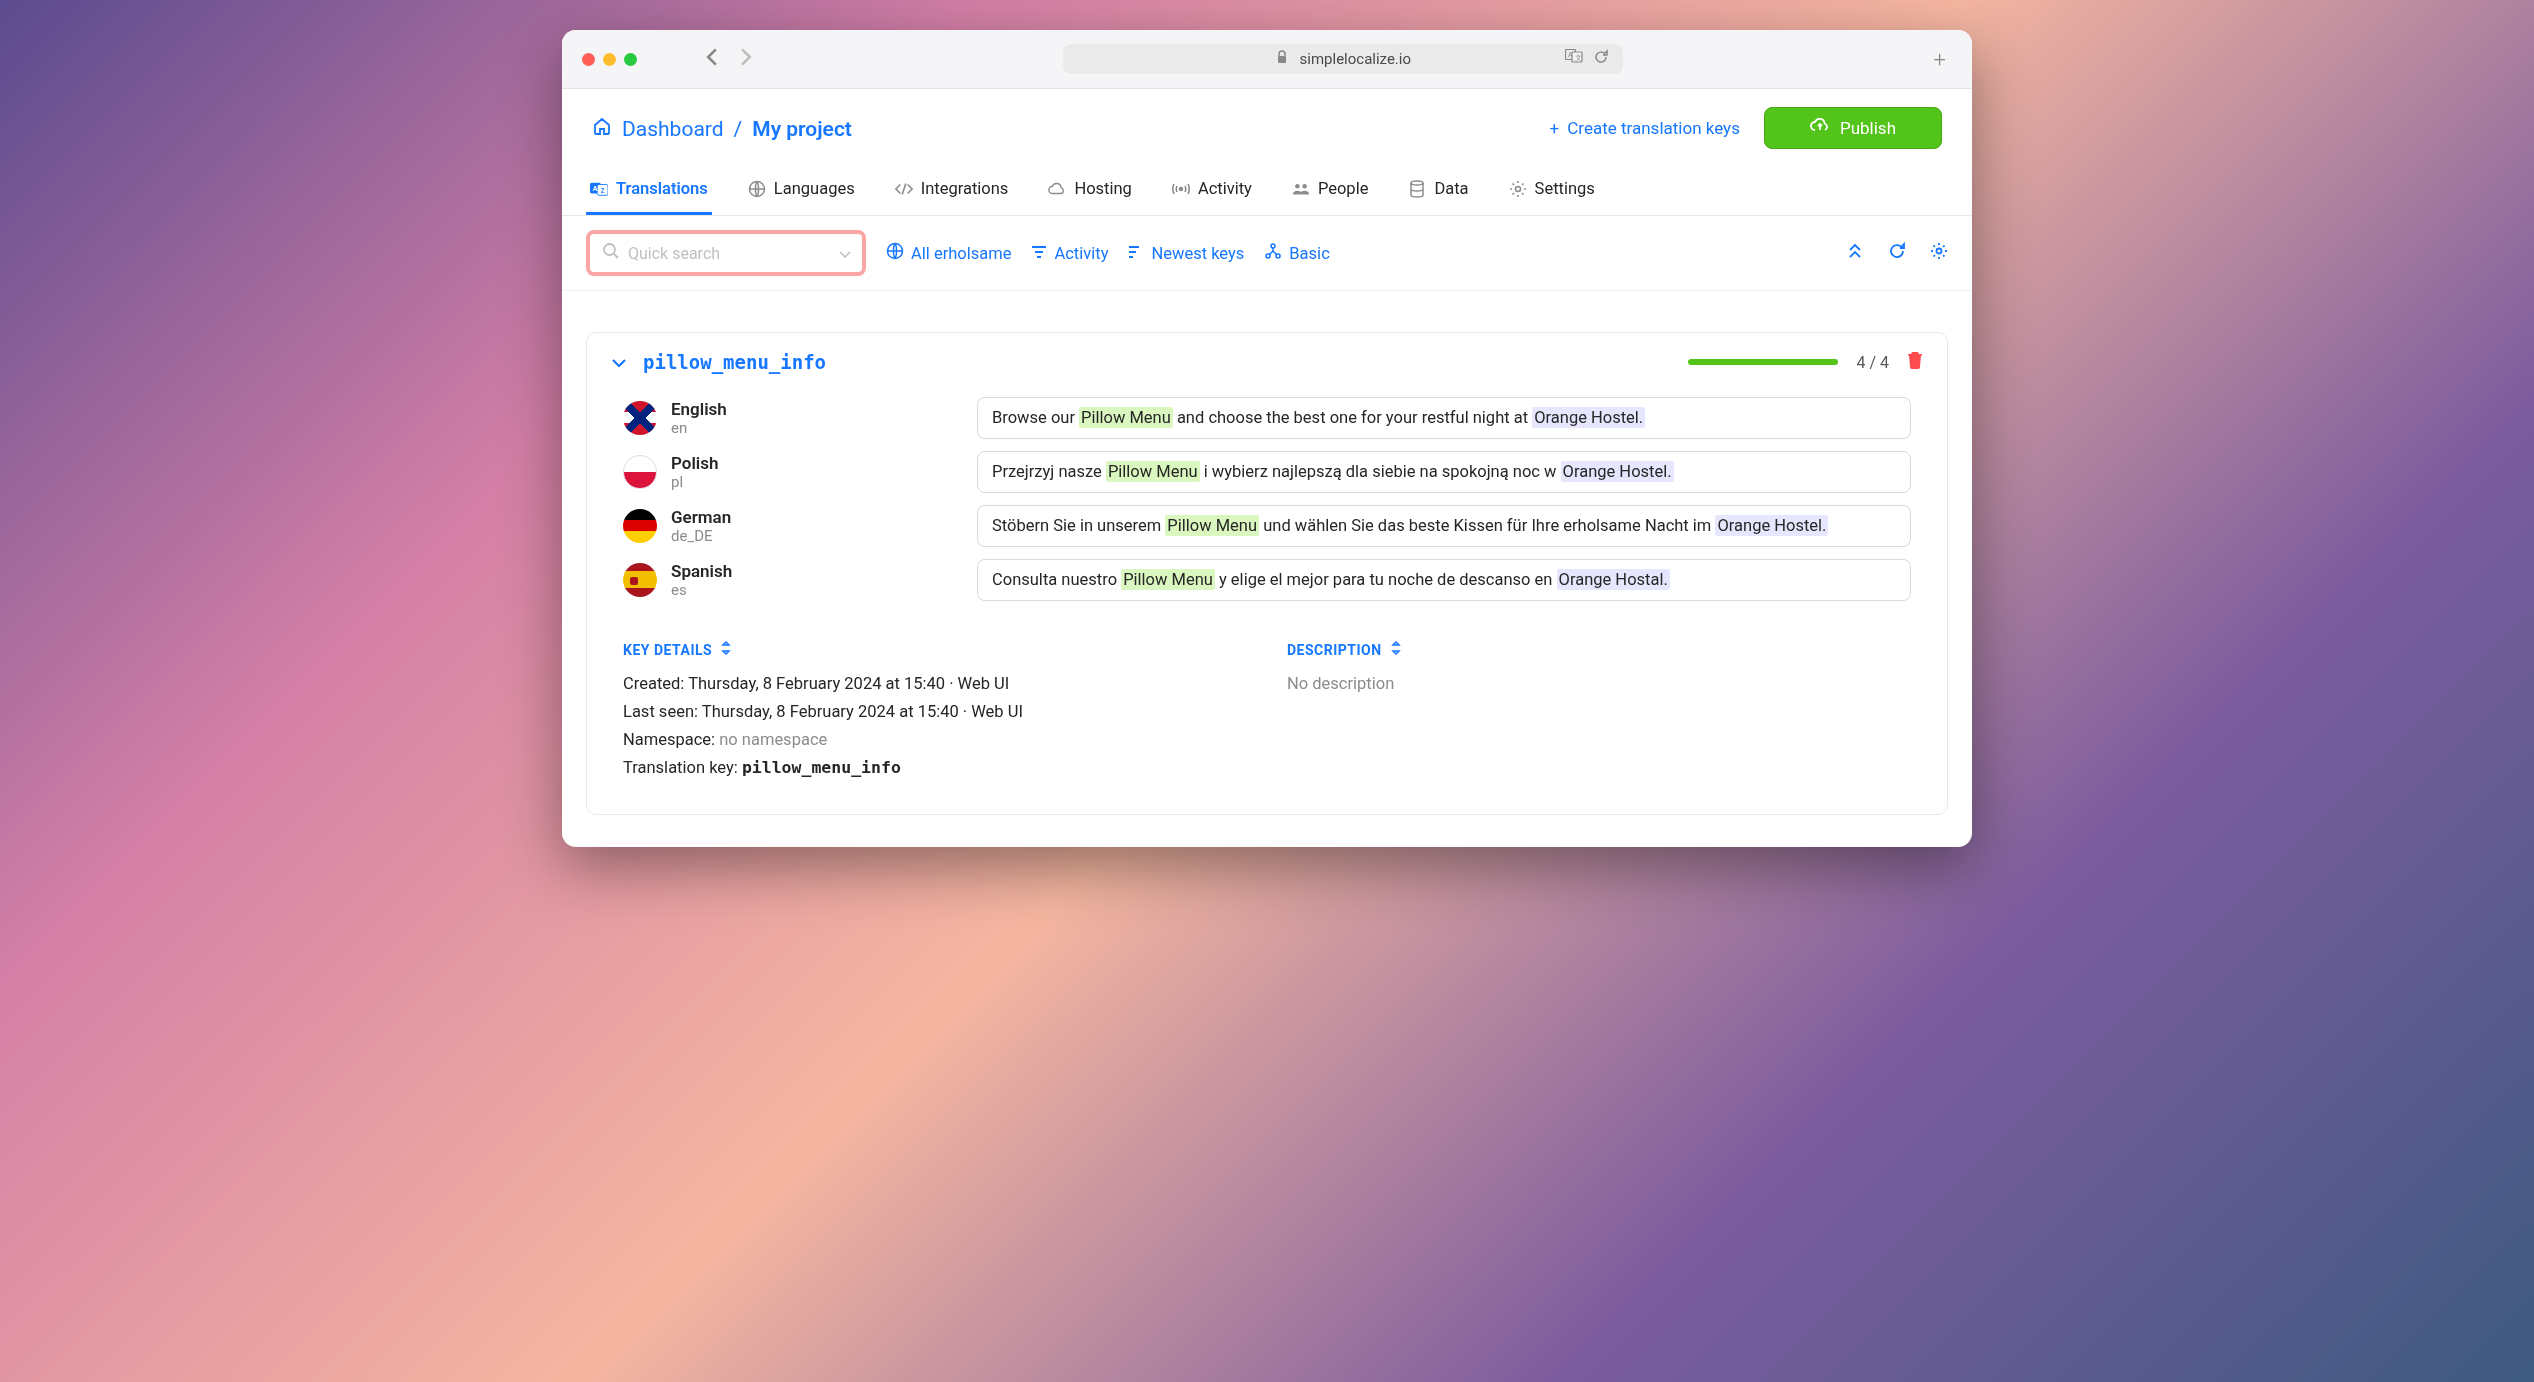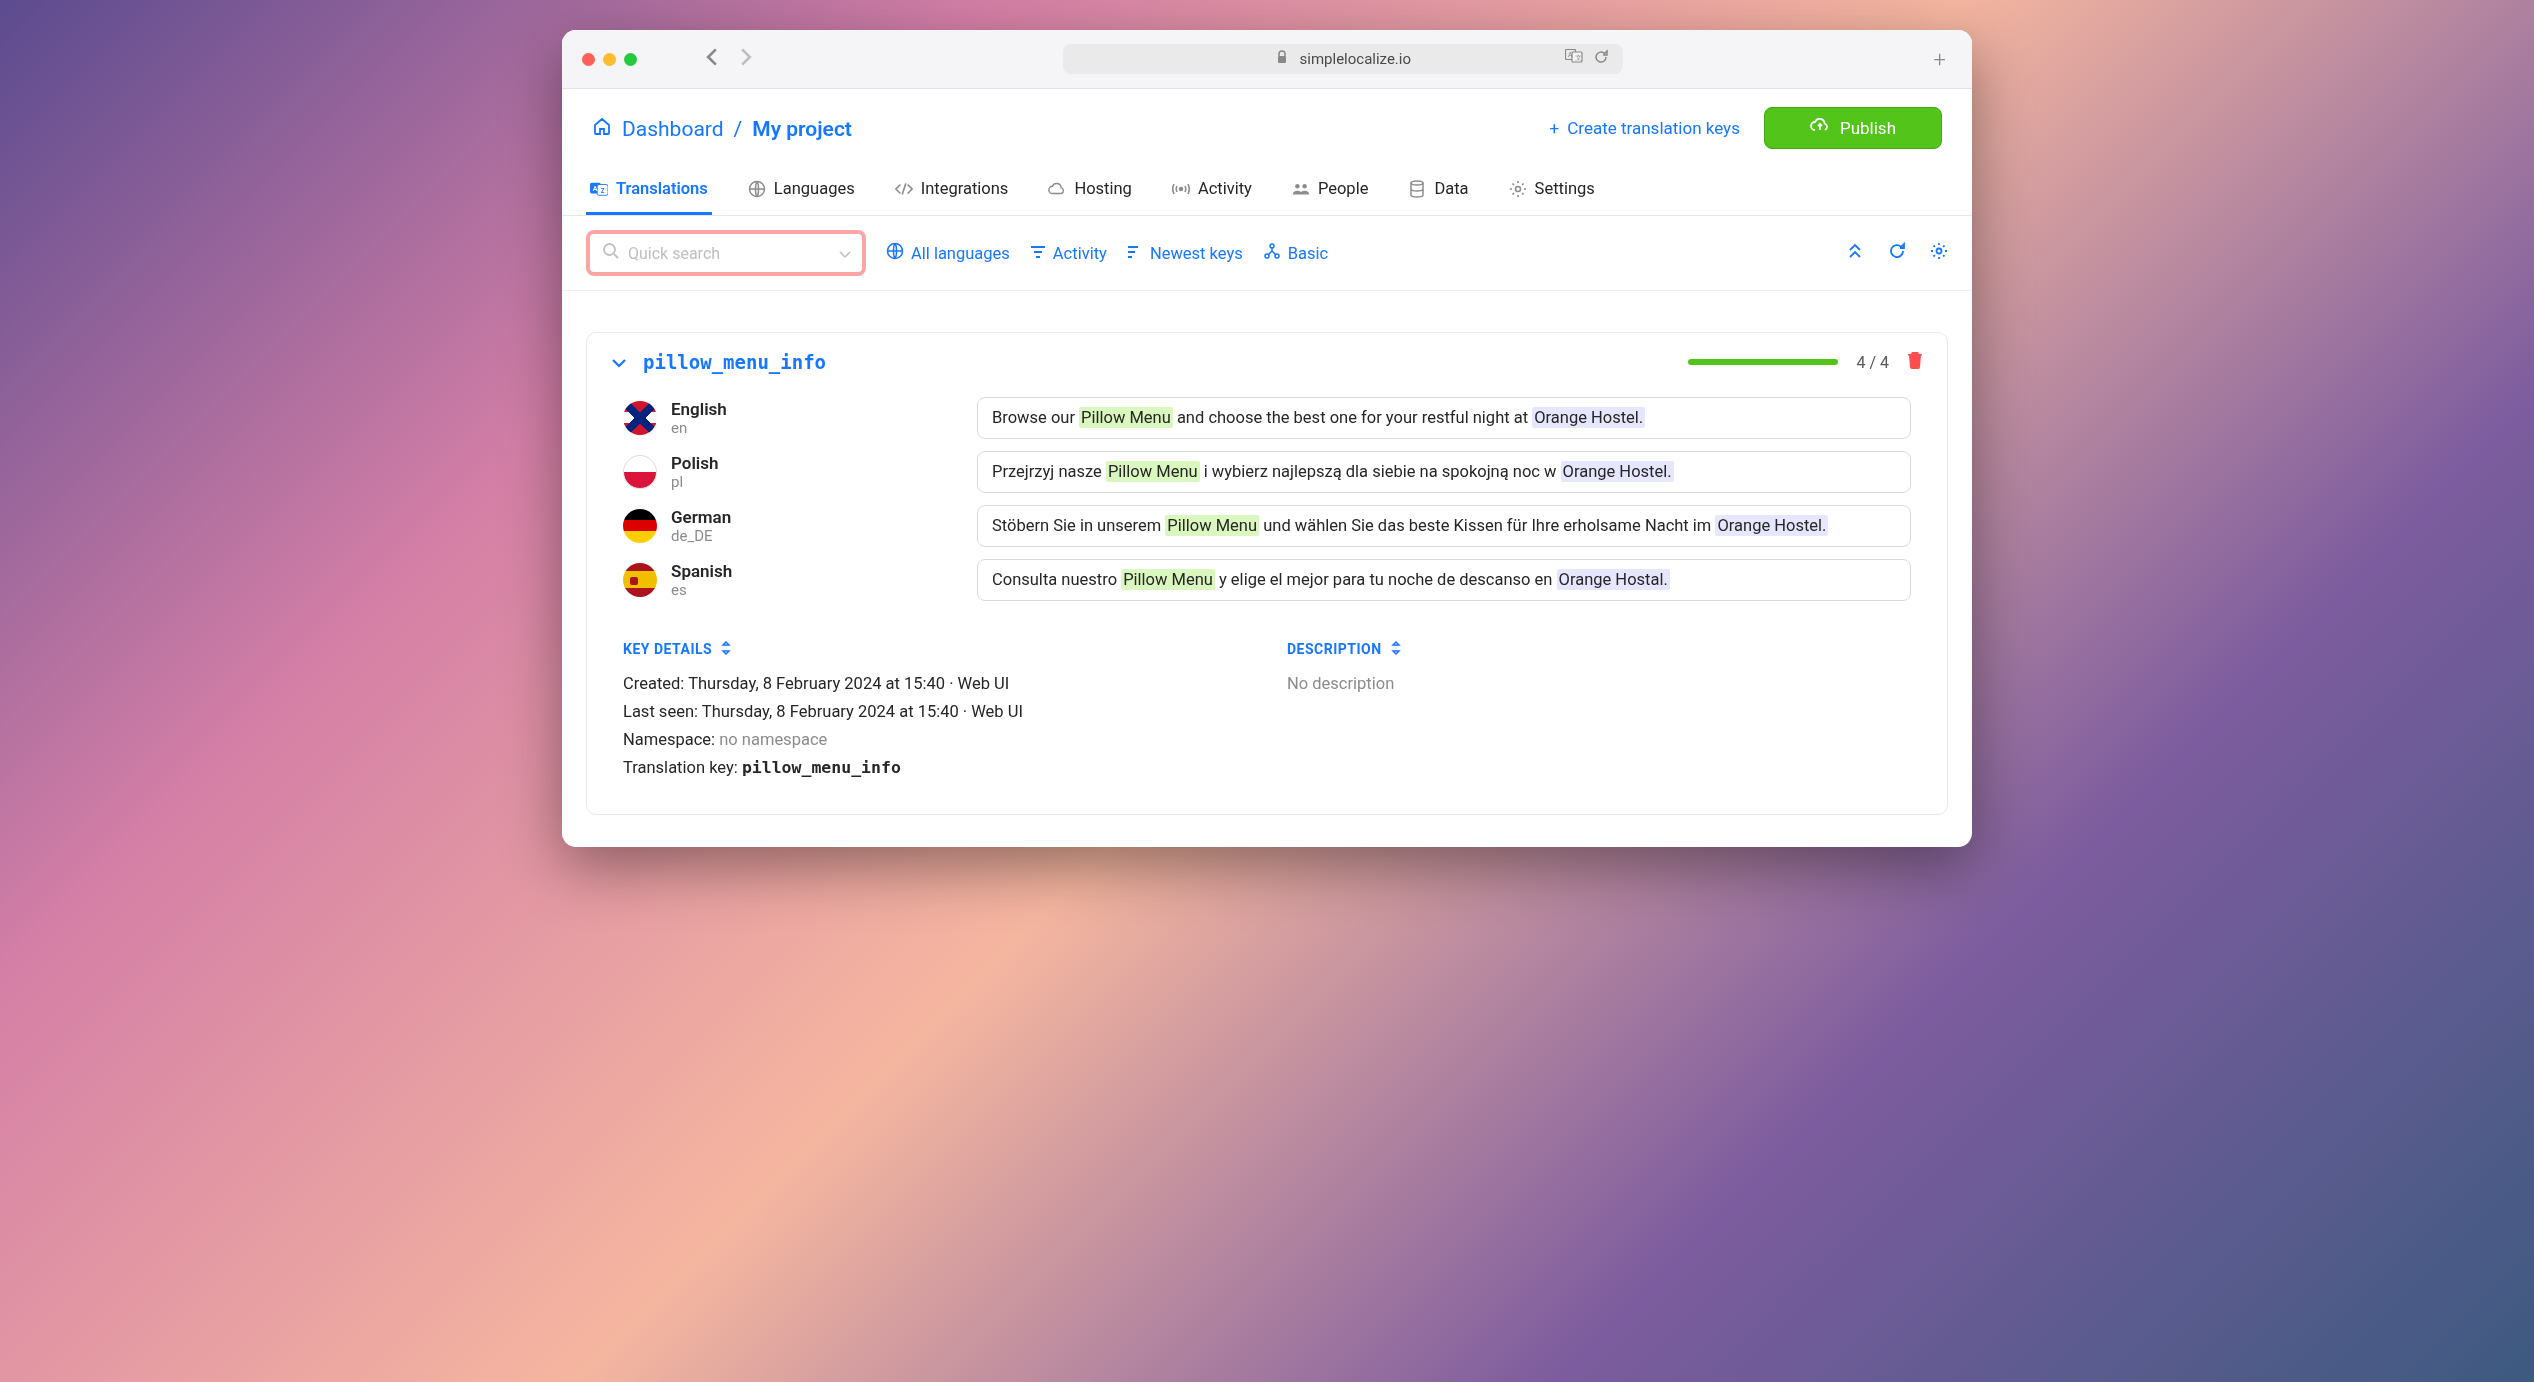--- a/index.html
+++ b/index.html
@@ -199,21 +199,21 @@
       margin-top: 40px;
       padding: 0 12px;
     }
     .details-title {
       color: #1677ff;
       font-size: 14px;
       font-weight: 700;
       letter-spacing: 0.5px;
       margin-bottom: 12px;
       display: flex;
-      align-items: flex-start;
+      align-items: center;
       gap: 8px;
     }
     .details-line { font-size: 16.5px; line-height: 28px; color: #262626; }
     .details-muted { color: #8c8c8c; }
     .mono { font-family: ui-monospace, Menlo, monospace; font-weight: 600; }
     .sort-icon { color: #1677ff; }
   </style>
 </head>
 <body>
 
@@ -346,21 +346,21 @@
       <input placeholder="Quick search" style="">
       <span style="color:#bfbfbf"><svg width="12" height="8" viewBox="0 0 12 8" fill="none" stroke="currentColor" stroke-width="1.5">
             <path d="M1 1l5 5 5-5"></path>
           </svg></span>
     </div>
     <span class="toolbar-link">
         <span><svg width="18" height="18" viewBox="0 0 18 18" fill="none" stroke="currentColor" stroke-width="1.5">
             <circle cx="9" cy="9" r="7.5"></circle>
             <path d="M1.5 9h15M9 1.5c2 2.5 2 12.5 0 15M9 1.5c-2 2.5-2 12.5 0 15"></path>
           </svg></span>
-        <span>All languages</span>
+        <span>All erholsame</span>
       </span>
     <span class="toolbar-link">
         <span><svg width="16" height="14" viewBox="0 0 16 14" fill="none" stroke="currentColor" stroke-width="1.8">
             <path d="M1 2h14M4 7h8M6 12h4"></path>
           </svg></span>
         <span>Activity</span>
       </span>
     <span class="toolbar-link">
         <span><svg width="16" height="14" viewBox="0 0 16 14" fill="none" stroke="currentColor" stroke-width="1.8">
             <path d="M1 2h10M1 7h7M1 12h4"></path>

